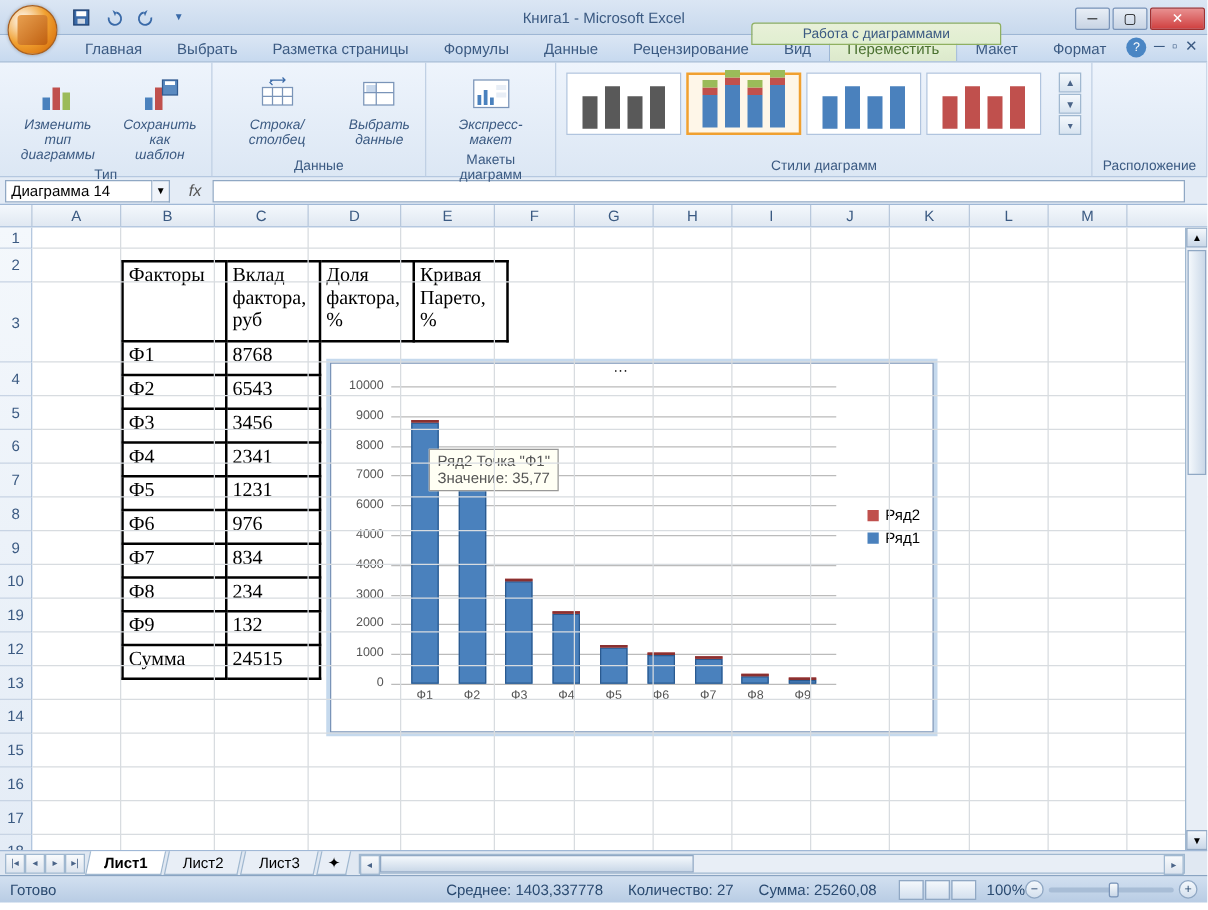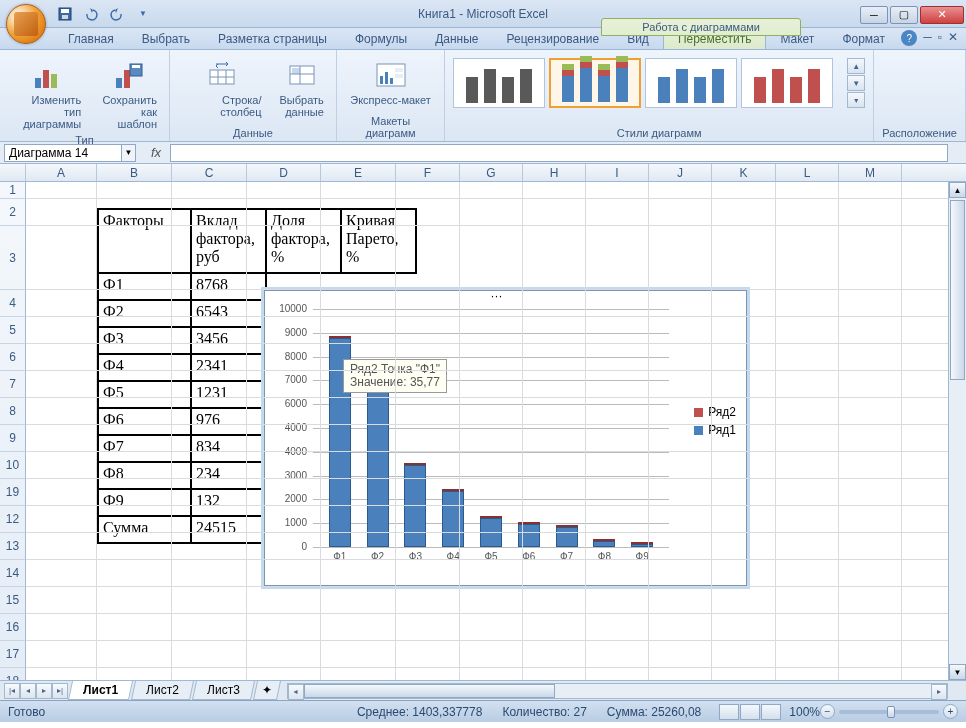--- a/index.html
+++ b/index.html
@@ -24,21 +24,21 @@
 .ribbon-help { position: absolute; right: 8px; top: 2px; display: flex; gap: 6px; }
 .help-btn { width: 16px; height: 16px; border-radius: 50%; background: #4a86c4; color: #fff; font-size: 10px; display: flex; align-items: center; justify-content: center; }
 
 
 .ribbon { height: 92px; background: linear-gradient(#eef4fc,#dce7f4); border-bottom: 1px solid #a0b8d6; display: flex; }
 .rgroup { border-right: 1px solid #c0d0e4; padding: 4px 8px 2px; display: flex; flex-direction: column; align-items: center; position: relative; }
 .rgroup-label { font-size: 11px; color: #3b5a82; margin-top: auto; text-align: center; width: 100%; padding-top: 2px;}
 .rgroup-items { display: flex; gap: 10px; flex: 1; align-items: flex-start; padding-top: 4px;}
 .ritem { display: flex; flex-direction: column; align-items: center; gap: 2px; cursor: pointer; padding: 2px 4px; }
 .ritem-icon { width: 32px; height: 32px; display: flex; align-items: center; justify-content: center; }
-.ritem-label { font-size: 11px; color: #3b5a82; text-align: right; line-height: 12px; }
+.ritem-label { font-size: 11px; color: #3b5a82; text-align: center; line-height: 12px; font-style: italic; }
 .chart-styles { display: flex; gap: 4px; }
 .style-thumb { width: 92px; height: 50px; background: #fff; border: 1px solid #b0c4de; display: flex; align-items: flex-end; justify-content: center; gap: 6px; padding-bottom: 4px; position: relative;}
 .style-thumb.sel { border: 2px solid #f0a030; background: #fef6e8;}
 .style-bar { width: 12px; }
 .styles-scroll { width: 18px; display: flex; flex-direction: column; gap: 1px; margin-left: 4px;}
 .scroll-btn { height: 16px; background: linear-gradient(#f4f8fc,#d8e4f0); border: 1px solid #a0b8d0; font-size: 8px; display: flex; align-items: center; justify-content: center; color: #4a6488;}
 
 
 .formulabar { height: 22px; background: #e4ecf6; display: flex; align-items: center; border-bottom: 1px solid #a0b8d6; }
 .namebox { width: 118px; height: 18px; background: #fff; border: 1px solid #90a8c4; margin-left: 4px; padding: 0 4px; display: flex; align-items: center; font-size: 12px; }
@@ -55,21 +55,21 @@
 .rowheads { width: 26px; background: linear-gradient(#f4f8fc,#e4ecf6); }
 .rowhead { height: 27px; border-bottom: 1px solid #c8d4e4; border-right: 1px solid #a0b8d6; text-align: center; font-size: 12px; color: #3b5a82; line-height: 27px;}
 .cells { position: relative; flex: 1; background: #fff;}
 .gridlines-h { position: absolute; left: 0; right: 0; border-bottom: 1px solid #d8dce0; }
 .gridlines-v { position: absolute; top: 0; bottom: 0; border-right: 1px solid #d8dce0; }
 
 
 .datatable { position: absolute; left: 71px; top: 26px; border-collapse: collapse; }
 .datatable td { border: 2px solid #000; padding: 2px 4px; font-family: 'Times New Roman', serif; font-size: 16px; vertical-align: top; height: 27px; box-sizing: border-box;}
 .datatable .hdr { height: 64px;}
-.cw-b { width: 93px;} .cw-c { width: 75px;} .cw-d { width: 75px;} .cw-e { width: 75px;}
+.cw-b { width: 83px;} .cw-c { width: 75px;} .cw-d { width: 75px;} .cw-e { width: 75px;}
 
 
 .chartobj { position: absolute; left: 238px; top: 108px; width: 483px; height: 296px; background: #fff; border: 1px solid #7a94b8; box-shadow: 0 0 0 3px #c5d9ed;}
 .axis-label { position: absolute; font-size: 10px; color: #555; text-align: right; width: 38px;}
 .tick-line { position: absolute; left: 0; right: 0; border-top: 1px solid #bbb;}
 .bars-area { position: absolute; left: 48px; top: 18px; width: 356px; height: 238px;}
 .bar1 { position: absolute; bottom: 0; width: 22px; background: #4a81bd; border: 1px solid #2a5a90;}
 .bar2 { position: absolute; width: 22px; background: #c0504d; border: 1px solid #8a3030;}
 .cat-label { position: absolute; font-size: 10px; color: #555; width: 30px; text-align: center;}
 .legend { position: absolute; right: 10px; top: 114px; font-size: 11px;}

